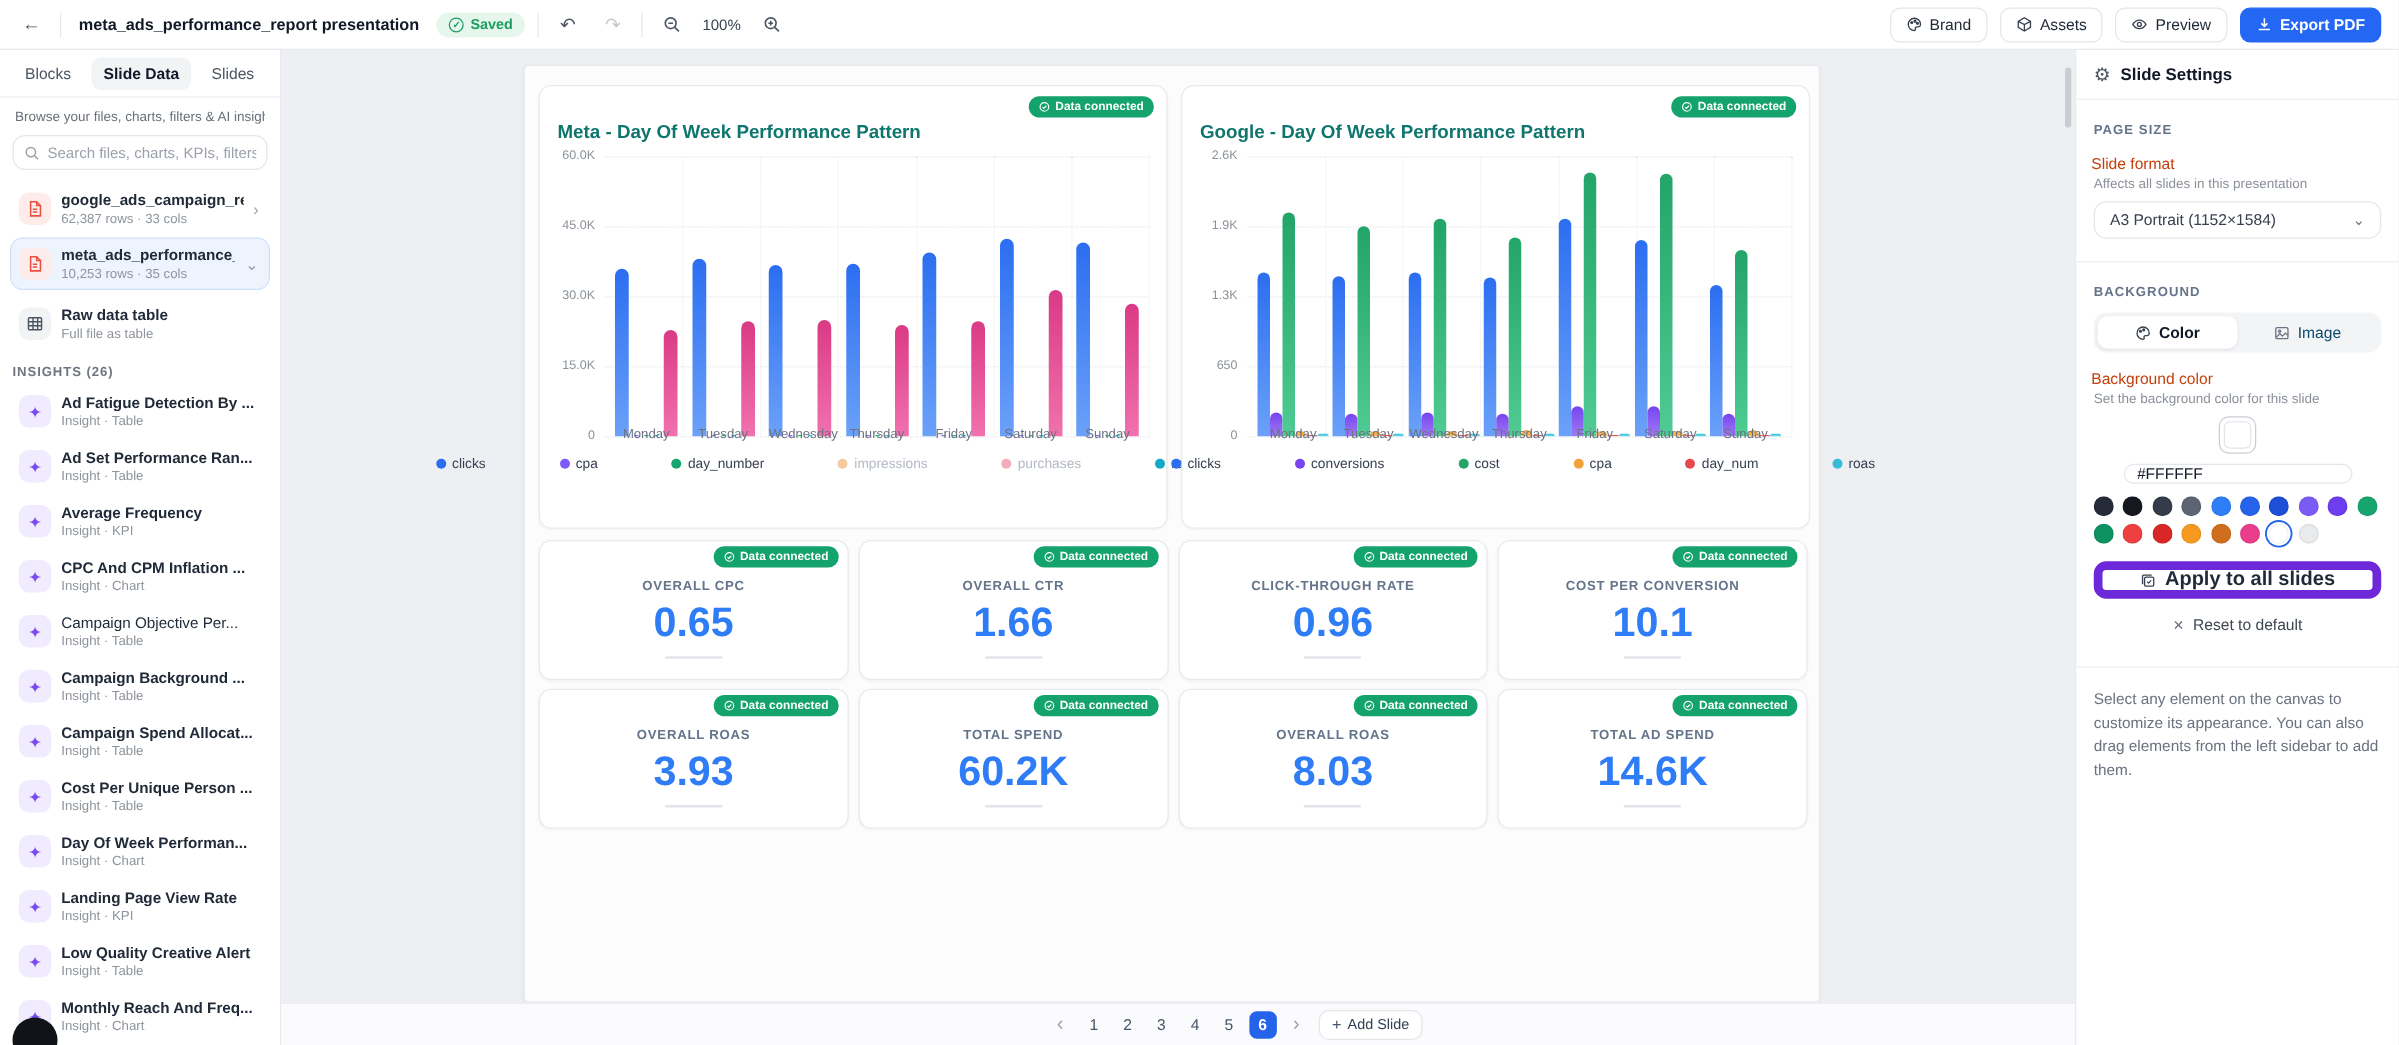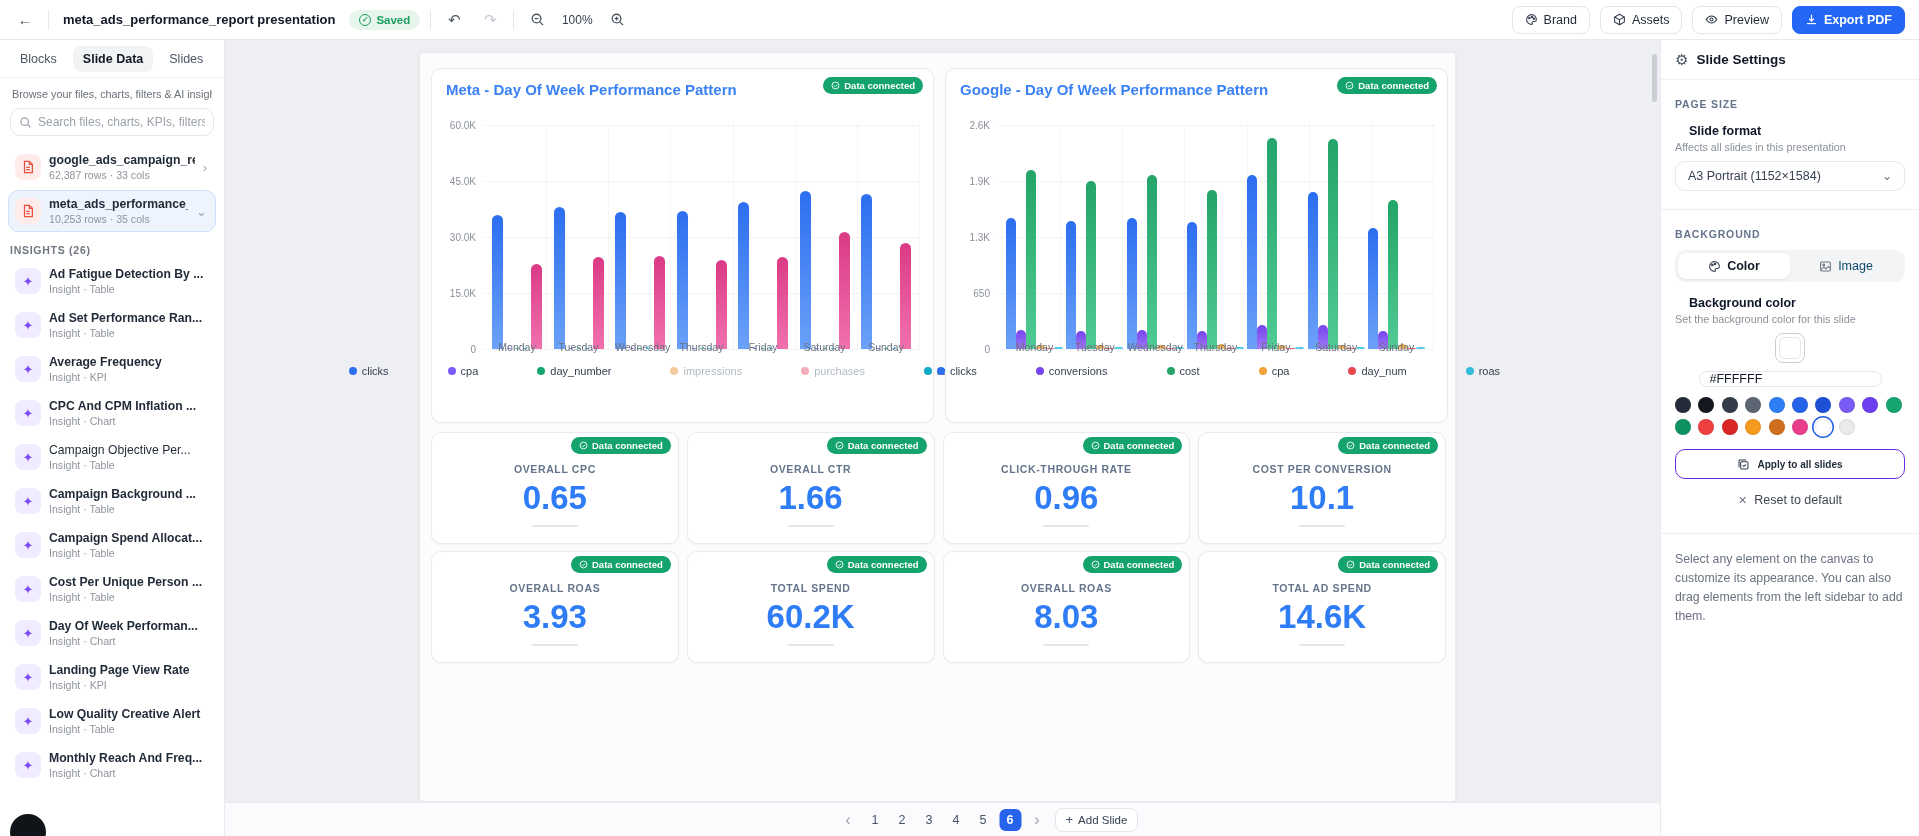--- a/index.html
+++ b/index.html
@@ -66,21 +66,21 @@
   #slide { position:absolute; left:194px; top:12px; width:1037px; height:750px; background:#fcfcfd;
     border:1px solid #e9ebee; border-radius:4px; box-shadow:0 1px 4px rgba(20,30,50,.05); }
   .card { position:absolute; background:#fff; border:1px solid #e8eaee; border-radius:10px;
     box-shadow:0 1px 2px rgba(20,30,50,.04); }
   .badge { position:absolute; display:flex; align-items:center; gap:4px; background:#14a36d; color:#fff;
     font-size:9.5px; font-weight:600; border-radius:999px; padding:3px 8px; z-index:3; }
   .badge svg { width:9px; height:9px; }
 
   .chart-card { left:11px; top:15px; width:503px; height:355px; }
   #chart-1 { left:525px; }
-  .chart-title { position:absolute; left:14px; top:12px; font-size:15px; font-weight:700; color:#3b82f6; }
+  .chart-title { position:absolute; left:14px; top:28px; font-size:15px; font-weight:700; color:#0f766e; }
   .chart-card .badge { top:8px; right:10px; }
   .plot { position:absolute; left:52px; right:14px; top:56px; height:224px; }
   .gridline { position:absolute; left:0; right:0; height:0; border-top:1px dotted #e4e8ec; }
   .vline { position:absolute; top:0; bottom:0; width:0; border-left:1px dotted #eceff2; }
   .ytick { position:absolute; right:calc(100% + 8px); width:40px; text-align:right; font-size:10px;
     color:#8b919a; transform:translateY(-50%); }
   .groups-row { position:absolute; inset:0; display:flex; justify-content:space-between;
     align-items:flex-end; padding:0 8px; }
   .bar-group { display:flex; align-items:flex-end; }
   .bar { border-radius:6px 6px 0 0; }
@@ -123,21 +123,21 @@
 
   
   #panel { position:absolute; top:40px; right:0; width:259px; bottom:0; background:#fff;
     border-left:1px solid #e8eaed; overflow:hidden; }
   #panel-header { display:flex; align-items:center; gap:8px; height:40px; padding:0 14px;
     border-bottom:1px solid #eef0f2; }
   #panel-header .gear { color:#4b5563; font-size:15px; }
   #panel-title { font-size:13.5px; font-weight:700; color:#111827; }
   .section-label { margin:18px 14px 0; font-size:10.5px; font-weight:700; color:#64748b;
     letter-spacing:.08em; }
-  .field-label { margin:14px 28px 0; font-size:12.5px; font-weight:700; color:#0f172a; }
+  .field-label { margin:14px 12px 0; font-size:12.5px; font-weight:400; color:#c2410c; }
   .field-hint { margin:3px 14px 0; font-size:10.8px; color:#8b919a; }
   .select-box { display:flex; align-items:center; justify-content:space-between; margin:8px 14px 0;
     height:30px; border:1px solid #e3e6ea; border-radius:10px; padding:0 12px; font-size:12.5px;
     color:#374151; cursor:pointer; background:#fff; }
   .select-box .chev { color:#6b7280; font-size:12px; }
   .panel-divider { border:none; border-top:1px solid #eceef1; margin:18px 0 0; }
   #bg-tabs { display:flex; margin:10px 14px 0; background:#f3f4f6; border-radius:10px; padding:3px; }
   .bg-tab { flex:1; display:flex; align-items:center; justify-content:center; gap:6px; height:26px;
     border:none; background:transparent; border-radius:8px; font-size:12.5px; color:#0c4a6e;
     cursor:pointer; font-family:inherit; }
@@ -146,22 +146,22 @@
   #color-preview { width:30px; height:30px; border:1px solid #c9ced4; border-radius:8px; padding:3px;
     background:#fff; }
   #color-preview .inner { width:100%; height:100%; border:1px solid #e2e6ea; border-radius:5px;
     background:#fff; }
   #hex-input { flex:1; height:30px; border:1px solid #e3e6ea; border-radius:10px; padding:0 10px;
     font-size:12.5px; color:#111827; font-family:inherit; outline:none; }
   #swatch-grid { display:grid; grid-template-columns:repeat(10,1fr); gap:6px 4px; margin:10px 14px 0; }
   .swatch { width:16px; height:16px; border-radius:50%; cursor:pointer; border:1px solid rgba(0,0,0,.06); }
   .swatch.selected { box-shadow:0 0 0 1.5px #fff, 0 0 0 3px #2563eb; }
   #apply-btn { display:flex; align-items:center; justify-content:center; gap:7px; margin:14px 14px 0;
-    width:calc(100% - 28px); height:30px; background:#fff; border:1px solid #6d28d9; border-radius:10px;
-    font-size:10px; font-weight:600; color:#1f2937; cursor:pointer; font-family:inherit; }
+    width:calc(100% - 28px); height:30px; background:#fff; border:7px solid #6d28d9; border-radius:10px;
+    font-size:16px; font-weight:600; color:#1f2937; cursor:pointer; font-family:inherit; }
   #reset-btn { display:flex; align-items:center; justify-content:center; gap:7px; margin:14px auto 0;
     border:none; background:transparent; font-size:12.5px; color:#3f4752; cursor:pointer;
     font-family:inherit; }
   #reset-btn .x { font-size:11px; color:#6b7280; }
   #panel-help { margin:16px 14px 0; font-size:12.3px; color:#6a7280; line-height:1.55; }
 </style>
 </head>
 <body>
 
 <div id="app">
@@ -266,20 +266,32 @@
               <path d="M9.5 1.5V5H13"></path>
               <path d="M6 8.5h4M6 11h4"></path>
             </svg>
         </span>
         <span class="fi-text">
           <span class="fi-title" style="display:block">meta_ads_performance_r...</span>
           <span class="fi-sub" style="display:block">10,253 rows · 35 cols</span>
         </span>
         <span class="fi-chev">⌄</span>
       </div>
+      <div class="file-item" style="margin-top:6px">
+        <span class="file-ico gray">
+          <svg width="14" height="14" viewBox="0 0 16 16" fill="none" stroke="currentColor" stroke-width="1.3">
+              <rect x="2" y="2.5" width="12" height="11" rx="1"></rect>
+              <path d="M2 6.2h12M2 9.9h12M6.2 2.5v11M10.4 2.5v11"></path>
+            </svg>
+        </span>
+        <span class="fi-text">
+          <span class="fi-title" style="display:block">Raw data table</span>
+          <span class="fi-sub" style="display:block">Full file as table</span>
+        </span>
+      </div>
     </div>
     <div id="insights-header">INSIGHTS (26)</div>
     <div id="insights-list">
         <div class="file-item">
           <span class="file-ico purple">✦</span>
           <span class="fi-text">
             <span class="fi-title" style="display: block; font-weight: 600;">Ad Fatigue Detection By ...</span>
             <span class="fi-sub" style="display: block;">Insight · Table</span>
           </span>
         </div>

